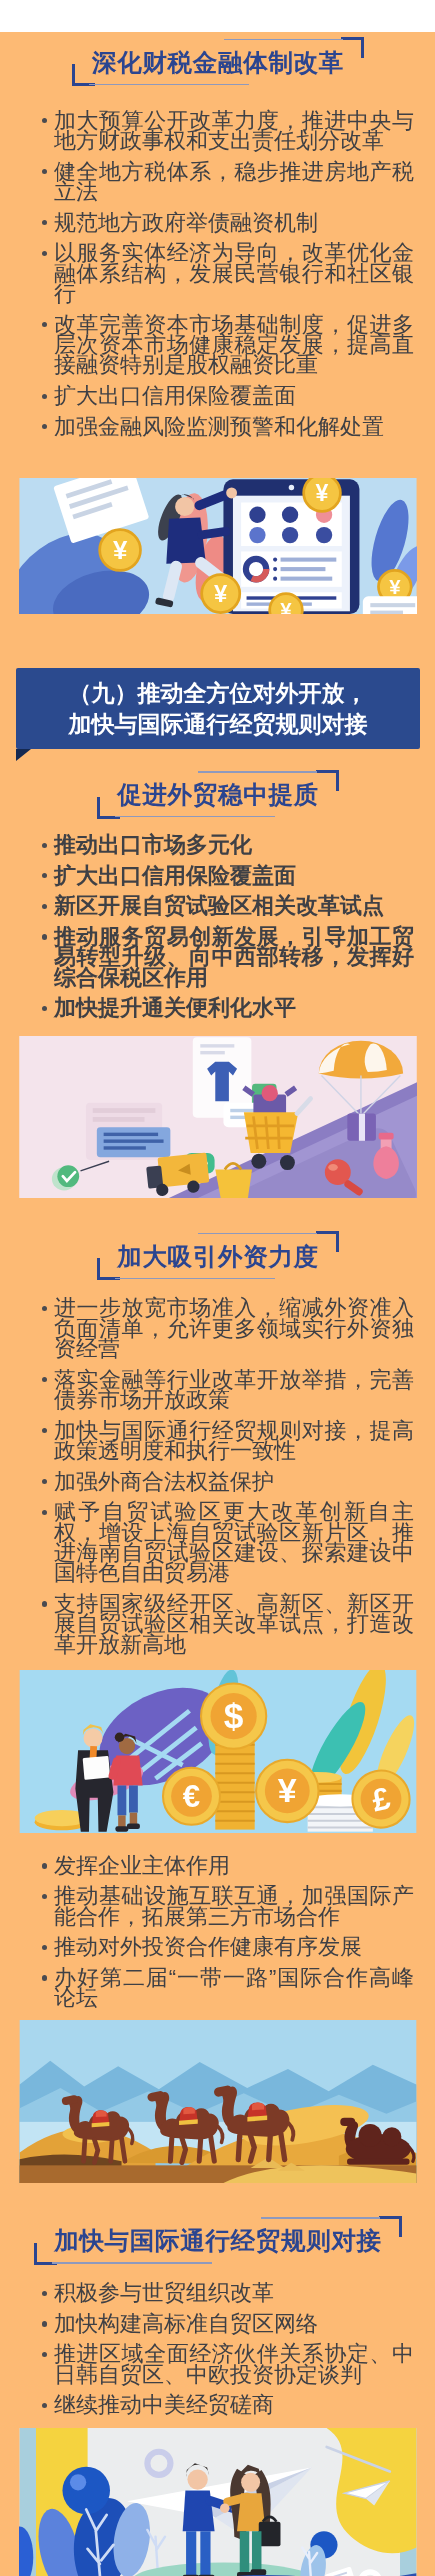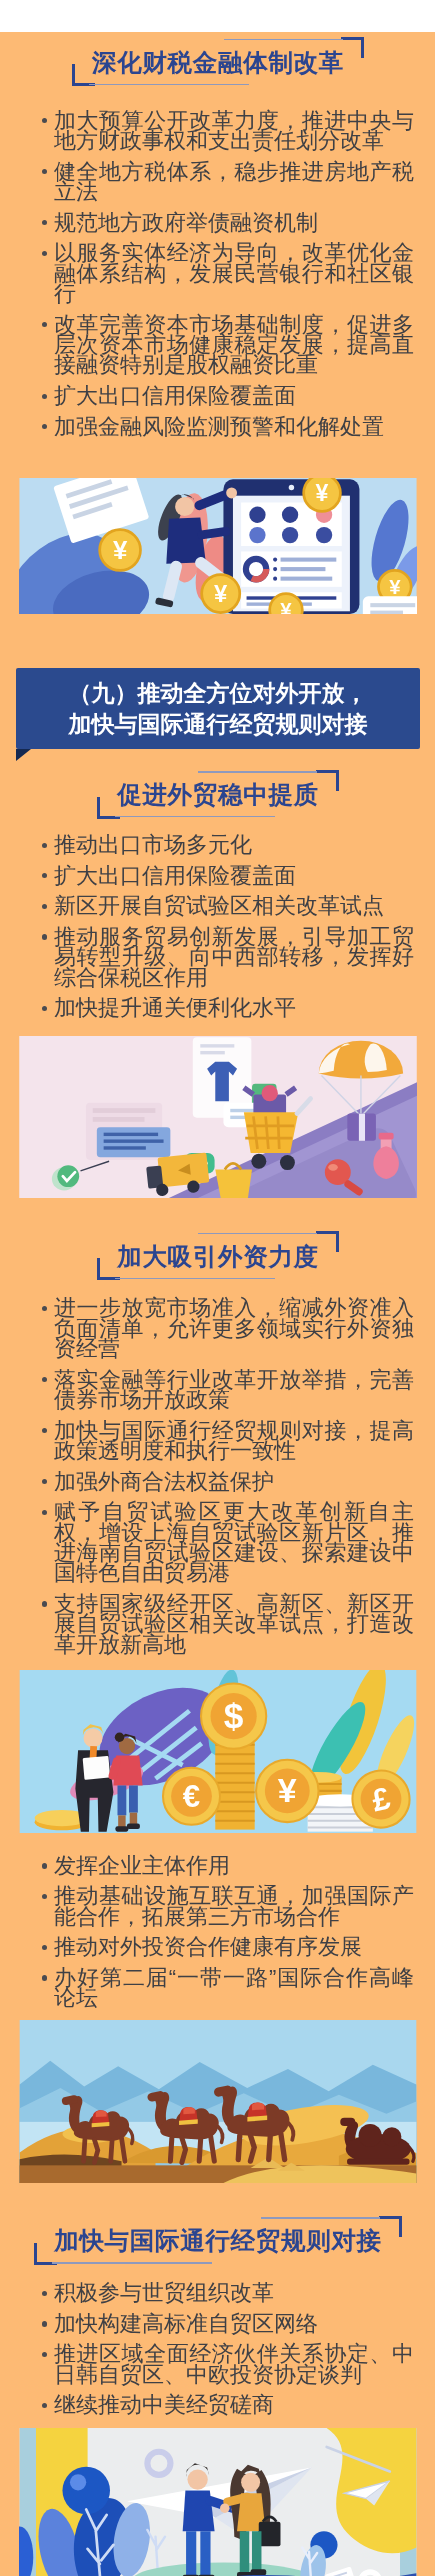--- a/index.html
+++ b/index.html
@@ -148,21 +148,21 @@
   </div>
 
   <section>
     <h2 class="sec-head" style="margin-top:29px;">
       <span>促进外贸稳中提质</span>
       <span class="dec-tr"></span>
       <span class="dec-tr-line"></span>
       <span class="dec-bl"></span>
       <span class="dec-bl-line"></span>
     </h2>
-    <ul class="bullets" style="margin-top:23px;">
+    <ul class="bullets" style="margin-top:23px;font-weight:bold;">
         <li>推动出口市场多元化</li>
         <li>扩大出口信用保险覆盖面</li>
         <li>新区开展自贸试验区相关改革试点</li>
         <li>推动服务贸易创新发展，引导加工贸易转型升级、向中西部转移，发挥好综合保税区作用</li>
         <li>加快提升通关便利化水平</li>
       </ul>
   </section>
 
   <figure class="illo" style="margin-top:17px;">
     <svg width="398" height="162" viewBox="0 0 584 238">

